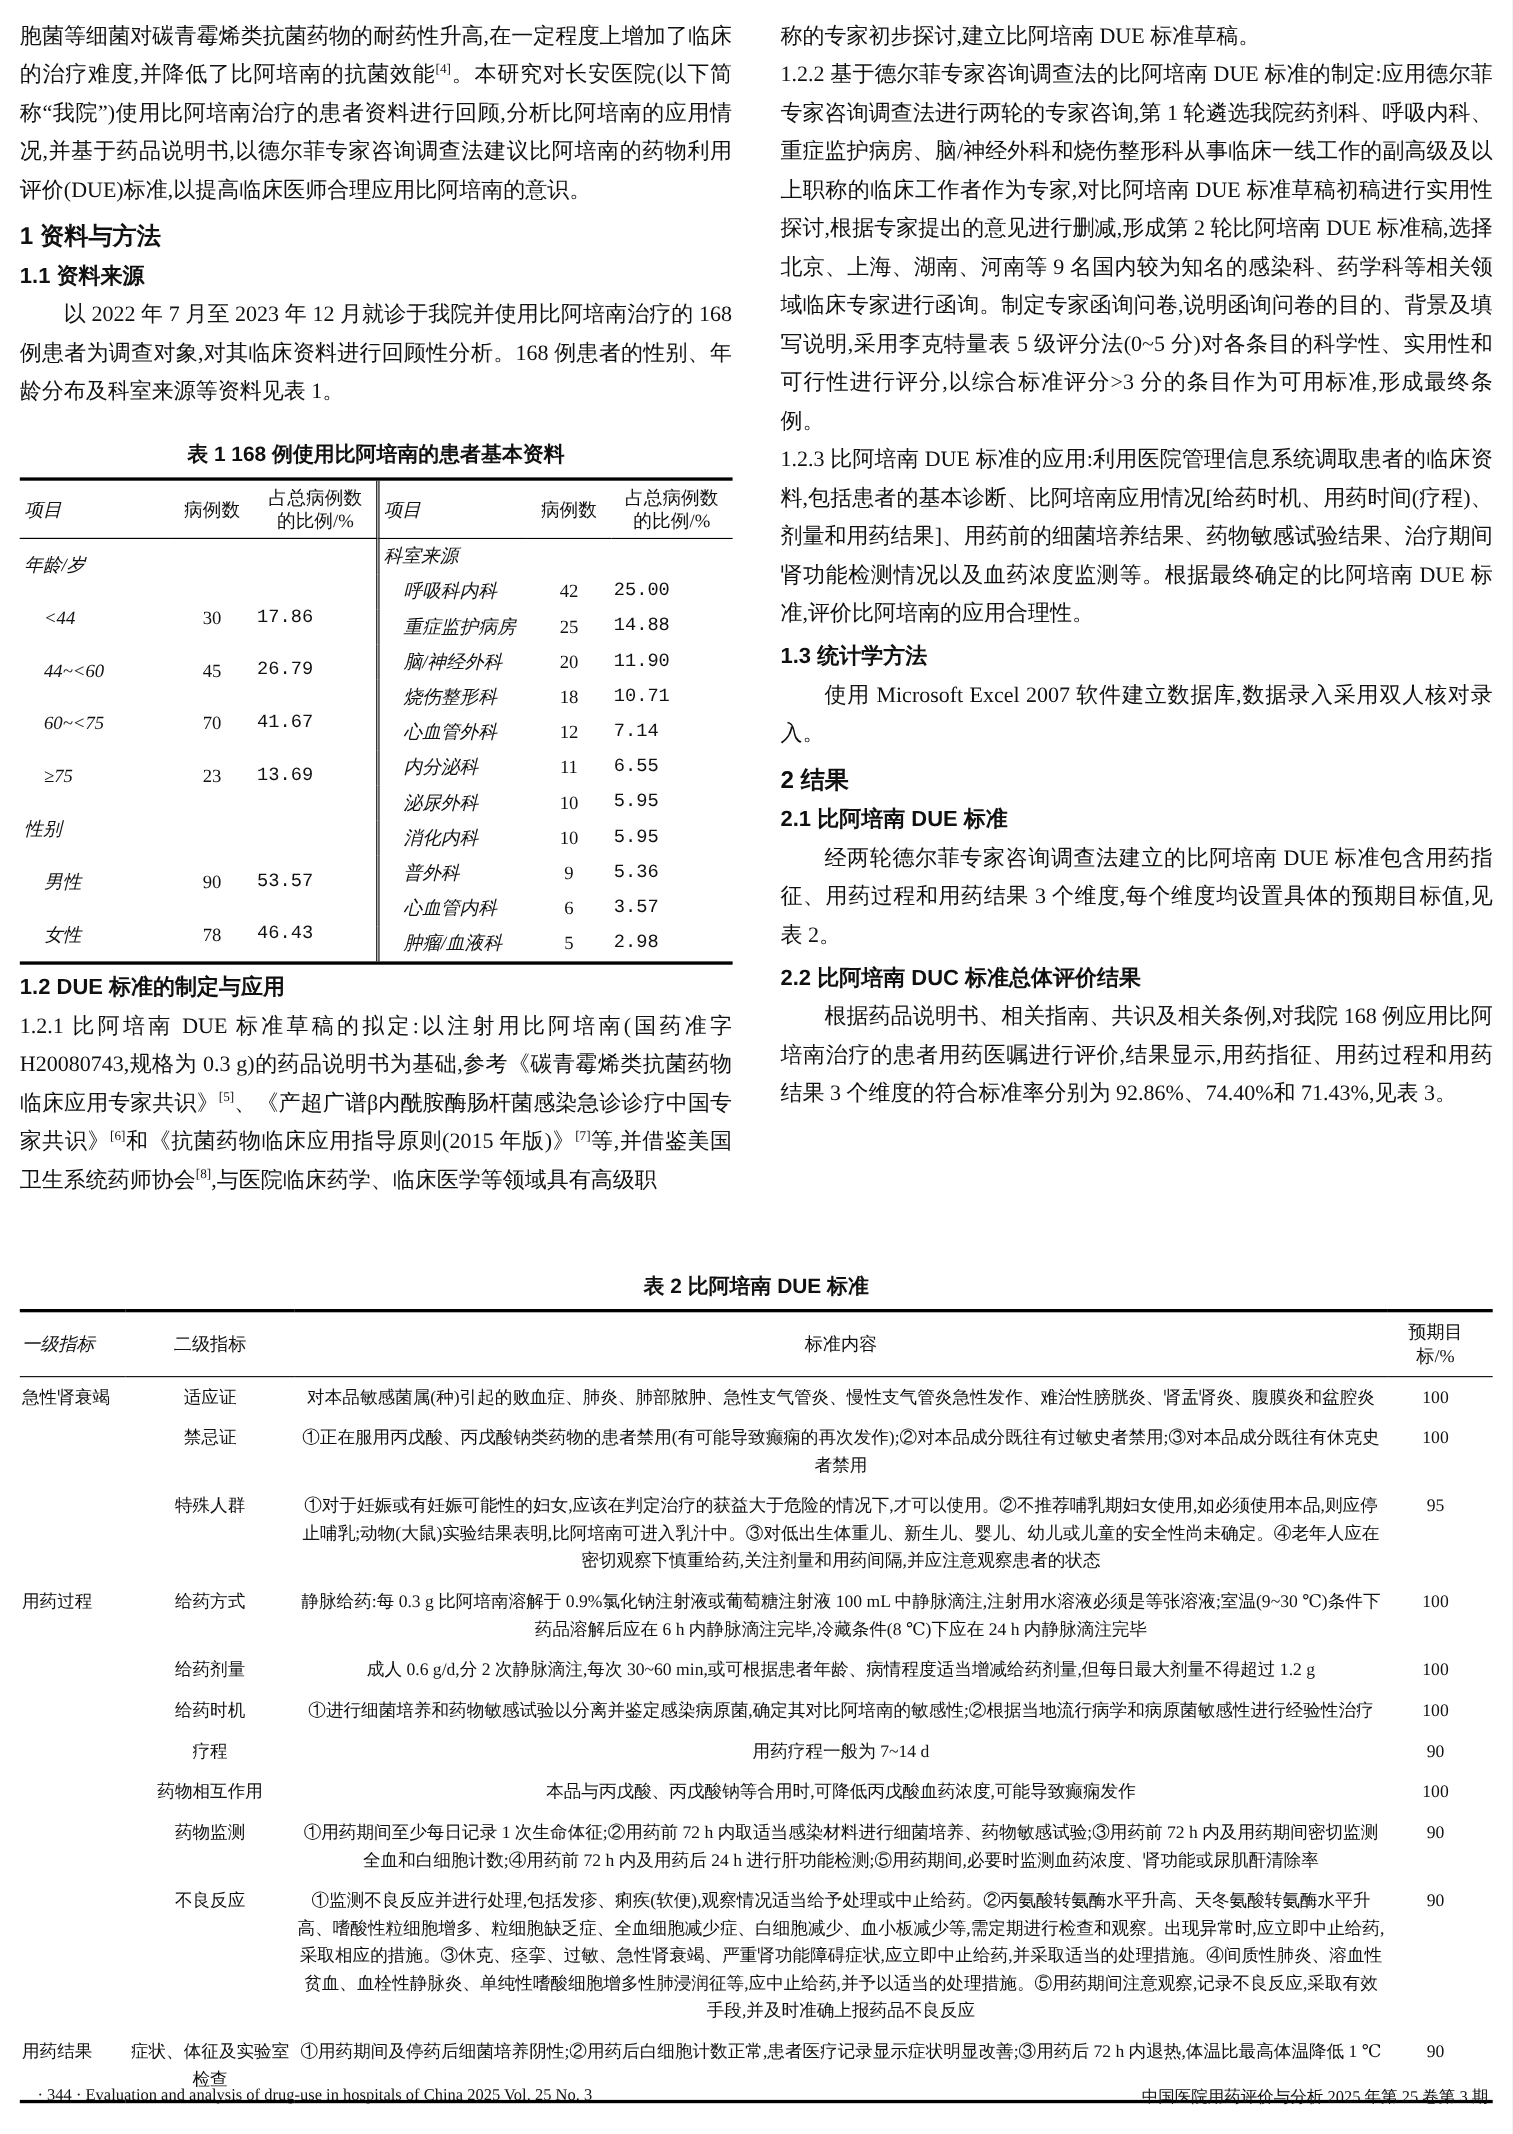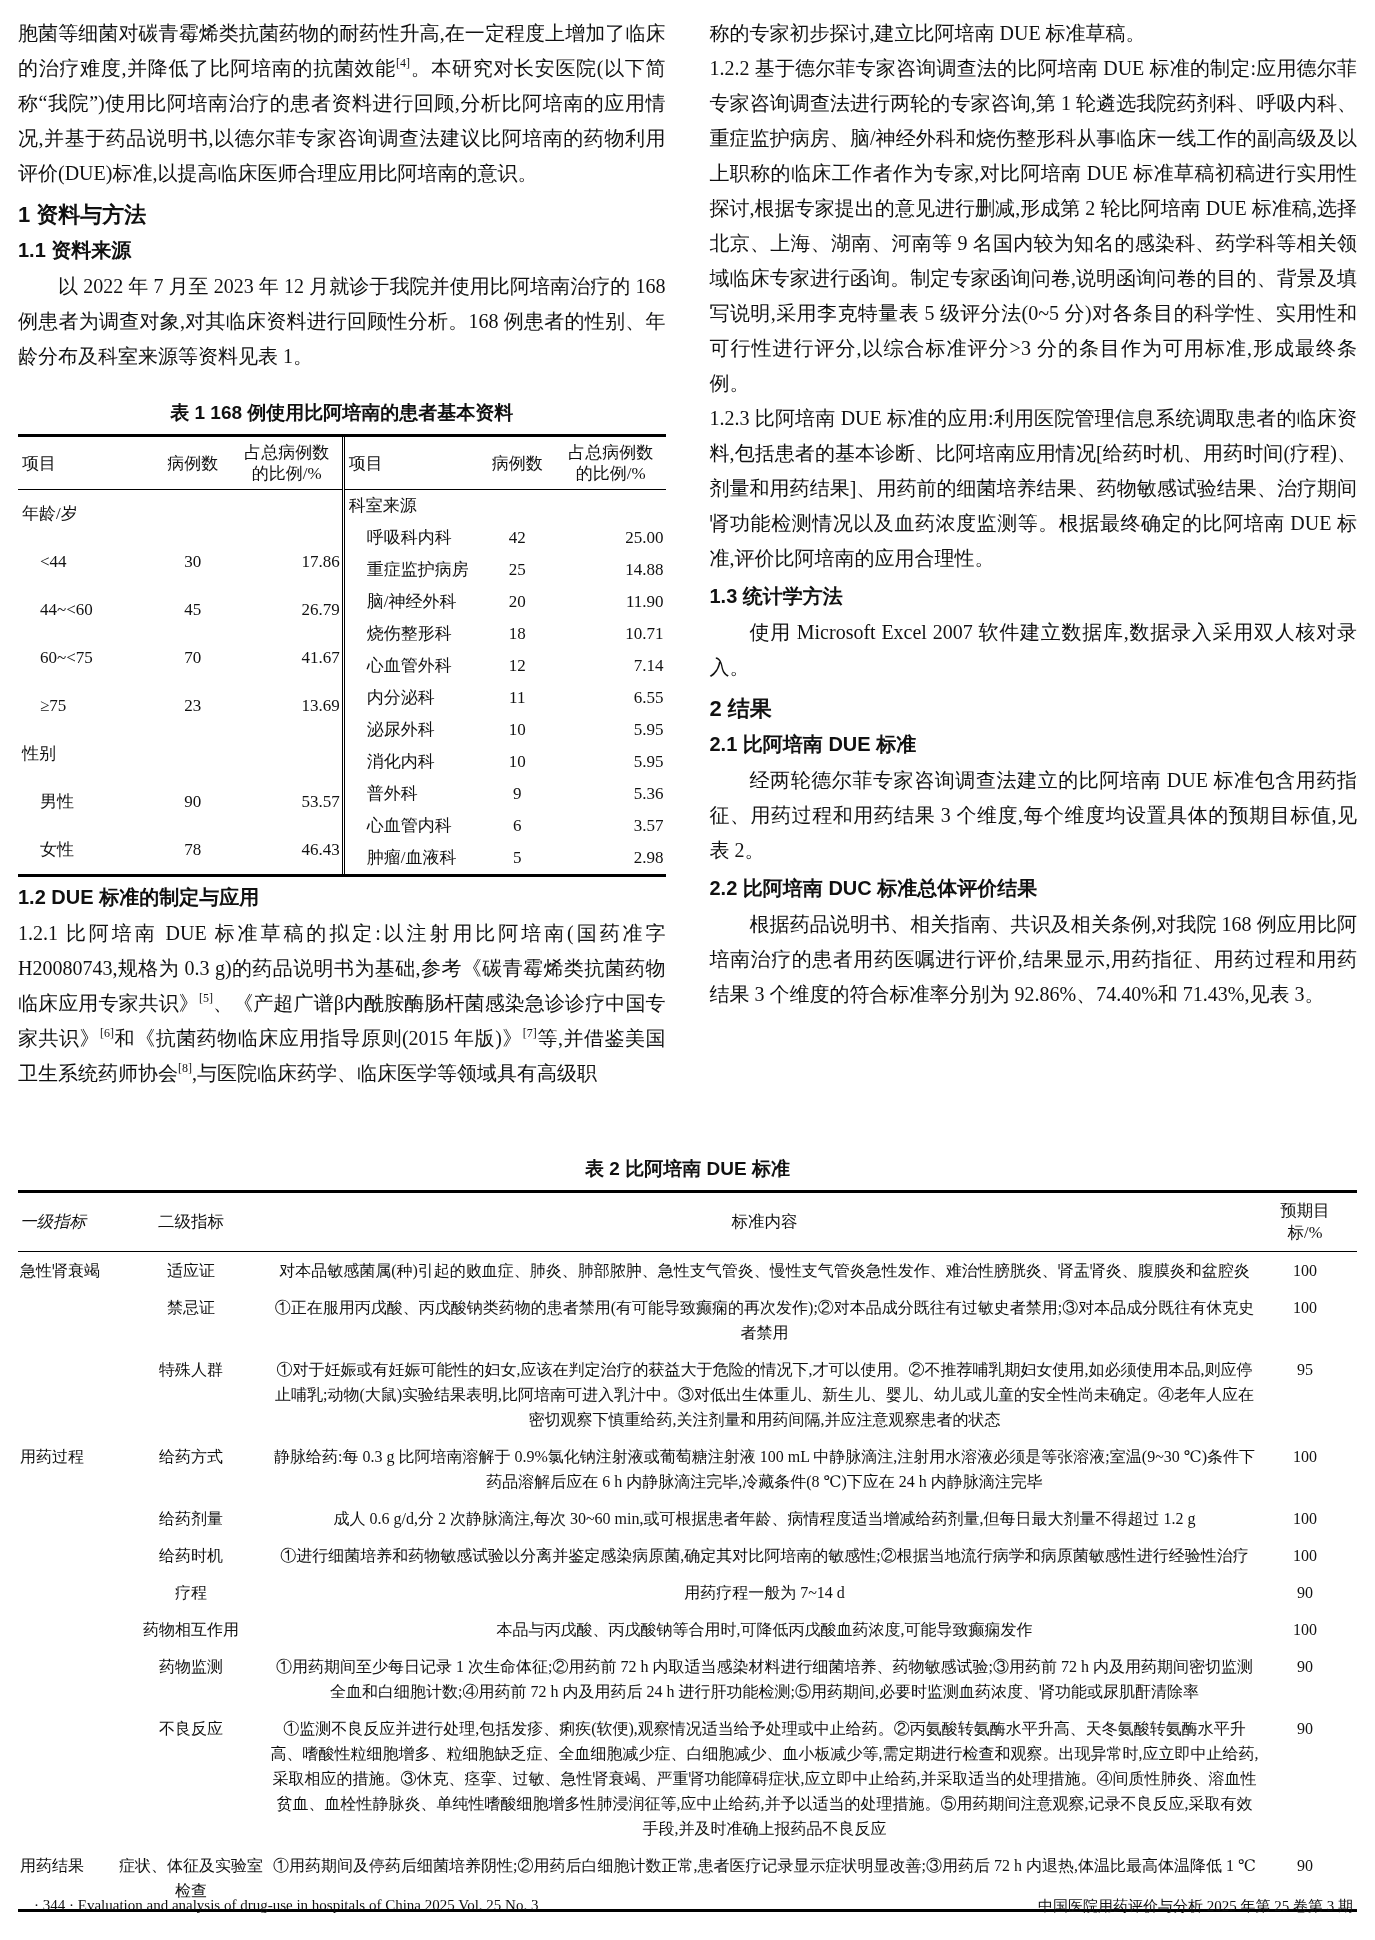--- a/index.html
+++ b/index.html
@@ -15,24 +15,24 @@
   sup{font-size:12px;line-height:0;vertical-align:super;}
   .h1{font-family:"Liberation Sans","DejaVu Sans",sans-serif;font-weight:bold;font-size:22px;margin:9px 0 5px 0;}
   .h2{font-family:"Liberation Sans","DejaVu Sans",sans-serif;font-weight:bold;font-size:20px;margin:7px 0 5px 0;}
   .table-title{font-family:"Liberation Sans","DejaVu Sans",sans-serif;font-weight:bold;font-size:19px;text-align:center;margin:26px 0 8px 0;}
   
   .t1-wrap{display:flex;border-top:3px solid #000;border-bottom:3px solid #000;}
   table.t1{border-collapse:collapse;width:50%;table-layout:fixed;}
   table.t1.right{border-left:3px double #000;}
   .t1 th{font-weight:normal;font-size:17px;line-height:21px;padding:5px 2px;border-bottom:1.5px solid #000;vertical-align:middle;}
   .t1 td{font-size:17px;line-height:20px;padding:6px 2px;}
-  .t1 .lbl{text-align:left;padding-left:4px;}
+  .t1 .lbl{text-align:left;padding-left:4px;font-style:italic;}
   .t1 .item{padding-left:22px;}
   .t1 .num{text-align:center;}
-  .t1 .pct{text-align:right;}
+  .t1 .pct{text-align:left;font-family:Liberation Mono, monospace;}
   .t1 col.c-lbl{width:42%;} .t1 col.c-num{width:24%;} .t1 col.c-pct{width:34%;}
   
   .t2-block{padding:0 18px;}
   table.t2{border-collapse:collapse;width:100%;border-top:3px solid #000;border-bottom:3px solid #000;table-layout:fixed;}
   .t2 th{font-weight:normal;font-size:16.5px;padding:7px 2px;border-bottom:1.5px solid #000;}
   .t2 td{font-size:16px;line-height:25px;padding:6px 2px;vertical-align:top;}
   .t2 .c1{width:92px;text-align:left;}
   .t2 .c2{width:150px;text-align:center;}
   .t2 .c3{text-align:center;}
   .t2 .c4{width:84px;text-align:center;padding-right:10px;}

